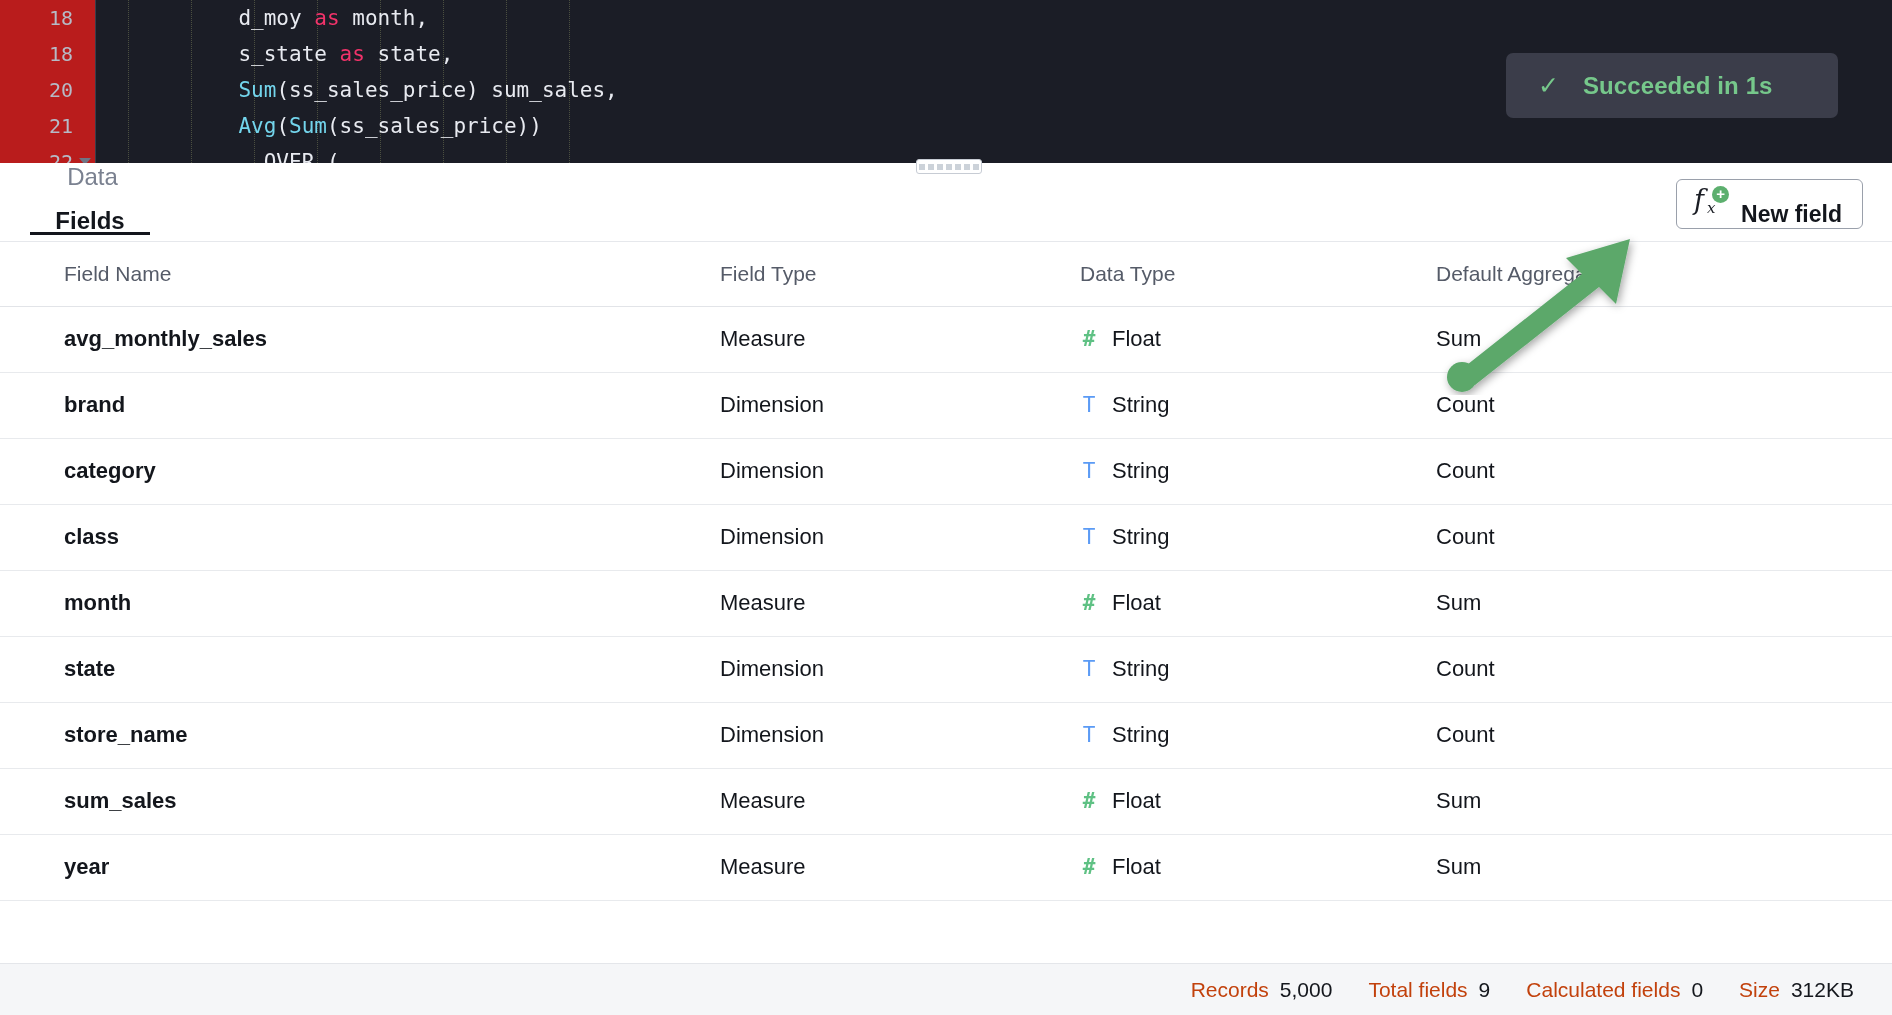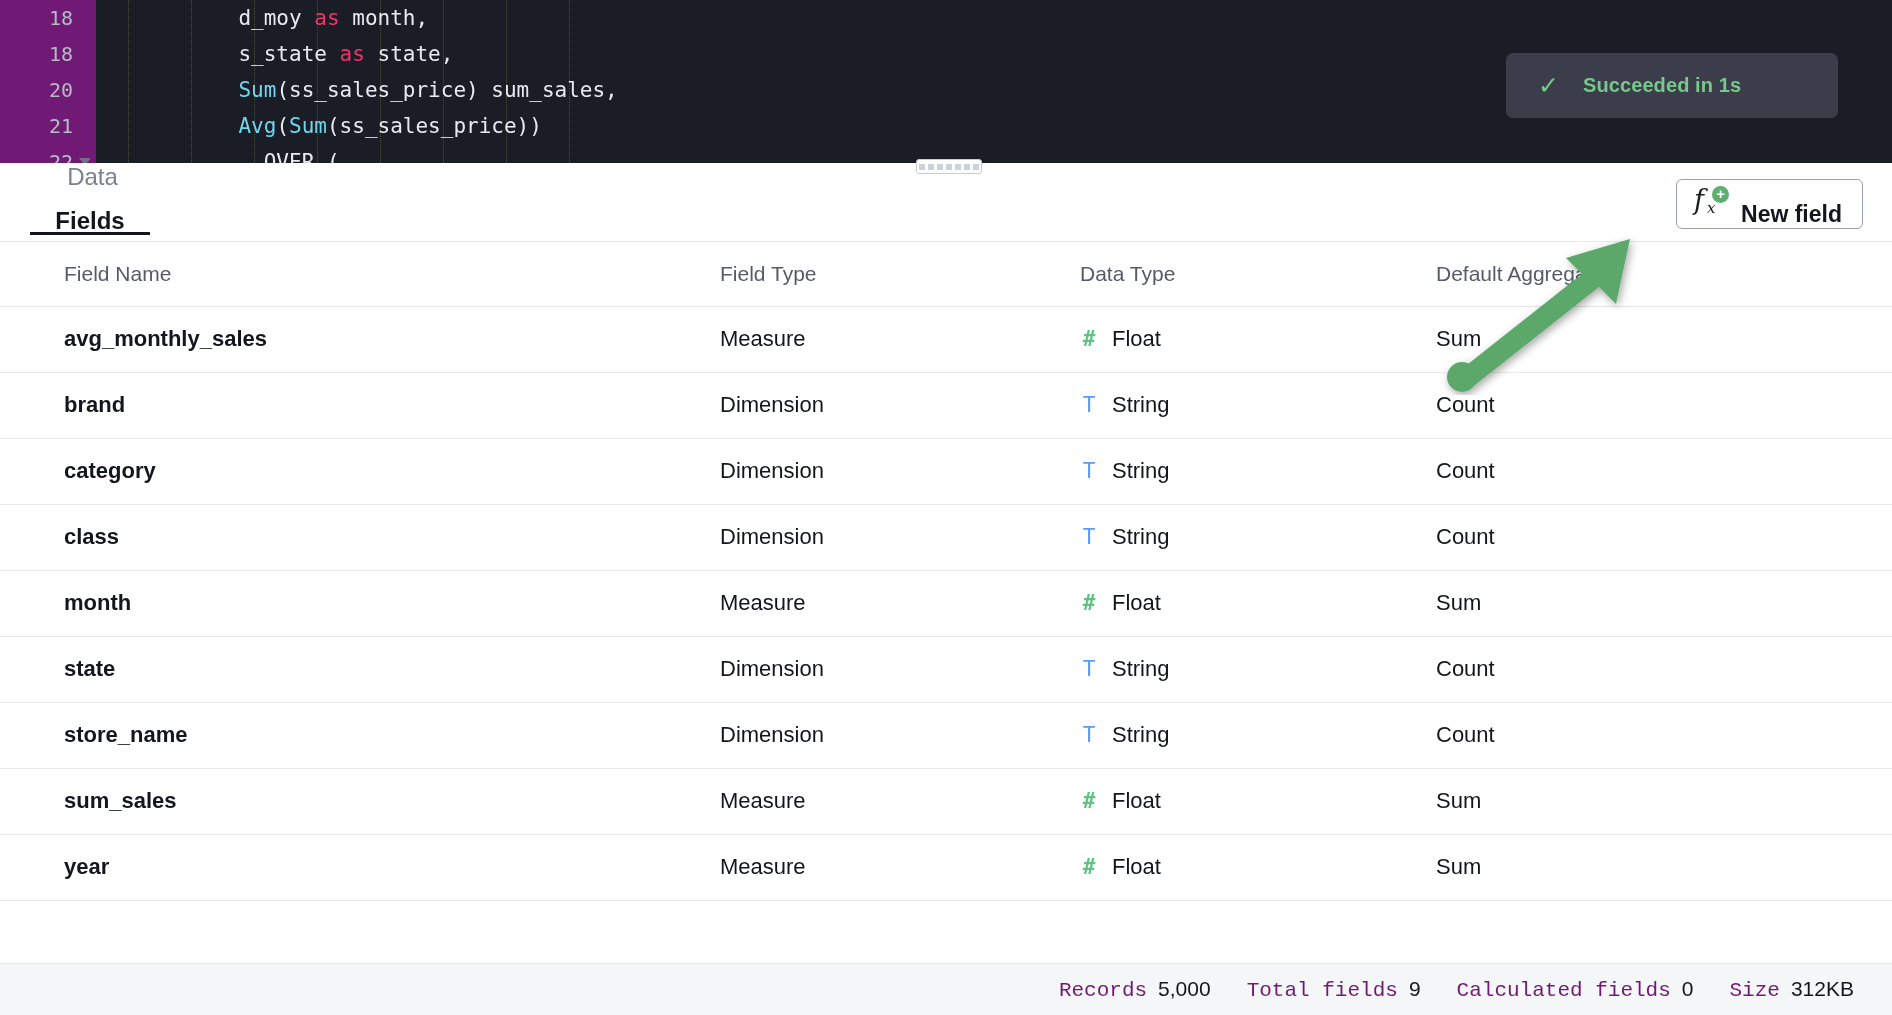--- a/index.html
+++ b/index.html
@@ -27,21 +27,21 @@
     width: 1892px;
     height: 163px;
     background: #1b1d26;
     overflow: hidden;
   }
   .editor-gutter {
     position: absolute;
     left: 0; top: 0;
     width: 96px;
     height: 163px;
-    background: #701a75;
+    background: #b91c1c;
     border-right: 1px solid #3a3d4a;
   }
   .gutter-line {
     height: 36px;
     line-height: 36px;
     text-align: right;
     padding-right: 22px;
     color: #b6bac6;
     font-family: "DejaVu Sans Mono", monospace;
     font-size: 20px;
@@ -97,21 +97,21 @@
     align-items: center;
     padding-left: 32px;
     gap: 24px;
   }
   .toast-check {
     font-size: 25px;
     color: #76c88b;
     line-height: 1;
   }
   .toast-text {
-    font-size: 20px;
+    font-size: 24px;
     font-weight: bold;
     color: #76c88b;
     letter-spacing: .1px;
   }
 
   
   .drag-handle {
     position: absolute;
     left: 916px; top: 159px;
     width: 66px; height: 15px;
@@ -297,22 +297,21 @@
   }
   .stat {
     display: flex;
     align-items: baseline;
     gap: 11px;
     margin-left: 36px;
     white-space: nowrap;
   }
   .stat-label {
     font-size: 21px;
-    color: #701a75;
-    font-family: Liberation Mono, monospace;
+    color: #c2410c;
   }
   .stat-value {
     font-size: 21px;
     font-weight: normal;
     color: #14171d;
   }
 
   
   .annotation-arrow {
     position: absolute;

